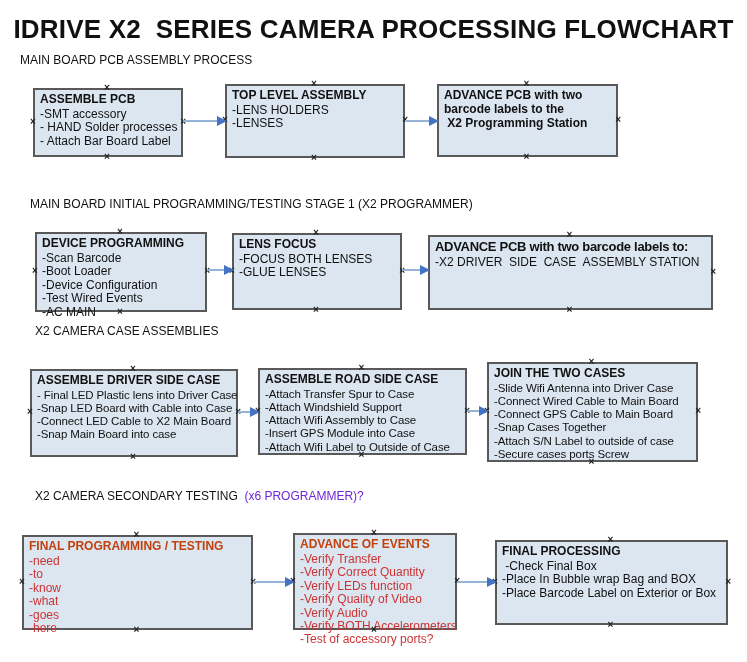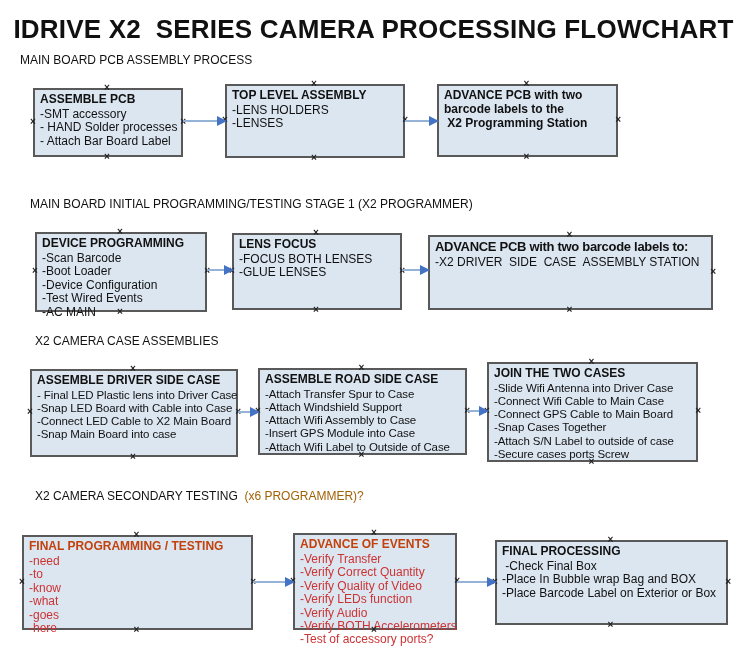--- a/index.html
+++ b/index.html
@@ -7,24 +7,24 @@
     position:relative; width:747px; height:662px; background:#ffffff;
     font-family:"Liberation Sans", sans-serif; color:#111; overflow:hidden;
   }
   .main-title {
     position:absolute; top:14px; left:0; width:747px; text-align:center;
     font-size:26px; font-weight:bold; white-space:pre; letter-spacing:0.2px;
   }
   .section-heading {
     position:absolute; font-size:12px; font-weight:normal; white-space:pre;
   }
-  .section-heading .red-part { color:#a16207; }
+  .section-heading .red-part { color:#6d28d9; }
   .sh1 { left:20px; top:53px; }
   .sh2 { left:30px; top:197px; }
-  .sh3 { left:35px; top:334px; }
+  .sh3 { left:35px; top:324px; }
   .sh4 { left:35px; top:489px; }
 
   .box {
     position:absolute; background:#dce6f1; border:2px solid #595959;
     box-sizing:border-box; padding:3px 5px 2px 5px;
   }
   .box-title { font-size:12px; font-weight:bold; white-space:pre; line-height:1.15; margin-bottom:1px; }
   .box-lines div { font-size:12px; line-height:1.12; white-space:pre; }
   .red-box .box-title { color:#c2410c; }
   .red-box .box-lines div { color:#cc3333; }
@@ -175,21 +175,21 @@
       </div>
   </div>
   <div class="box b-r3-3 sm-lines">
     <span class="anchor t">×</span>
     <span class="anchor b">×</span>
     <span class="anchor l">×</span>
     <span class="anchor r">×</span>
     <div class="box-title">JOIN THE TWO CASES</div>
     <div class="box-lines">
         <div>-Slide Wifi Antenna into Driver Case</div>
-        <div>-Connect Wifi Cable to Main Case</div>
+        <div>-Connect Wired Cable to Main Board</div>
         <div>-Connect GPS Cable to Main Board</div>
         <div>-Snap Cases Together</div>
         <div>-Attach S/N Label to outside of case</div>
         <div>-Secure cases ports Screw</div>
       </div>
   </div>
 
   <div class="box b-r4-1 red-box">
     <span class="anchor t">×</span>
     <span class="anchor b">×</span>
@@ -207,22 +207,22 @@
   </div>
   <div class="box b-r4-2 red-box">
     <span class="anchor t">×</span>
     <span class="anchor b">×</span>
     <span class="anchor l">×</span>
     <span class="anchor r">×</span>
     <div class="box-title">ADVANCE OF EVENTS</div>
     <div class="box-lines">
         <div>-Verify Transfer</div>
         <div>-Verify Correct Quantity</div>
+        <div>-Verify LEDs function</div>
         <div>-Verify Quality of Video</div>
-        <div>-Verify LEDs function</div>
         <div>-Verify Audio</div>
         <div>-Verify BOTH Accelerometers</div>
         <div>-Test of accessory ports?</div>
       </div>
   </div>
   <div class="box b-r4-3">
     <span class="anchor t">×</span>
     <span class="anchor b">×</span>
     <span class="anchor l">×</span>
     <span class="anchor r">×</span>

